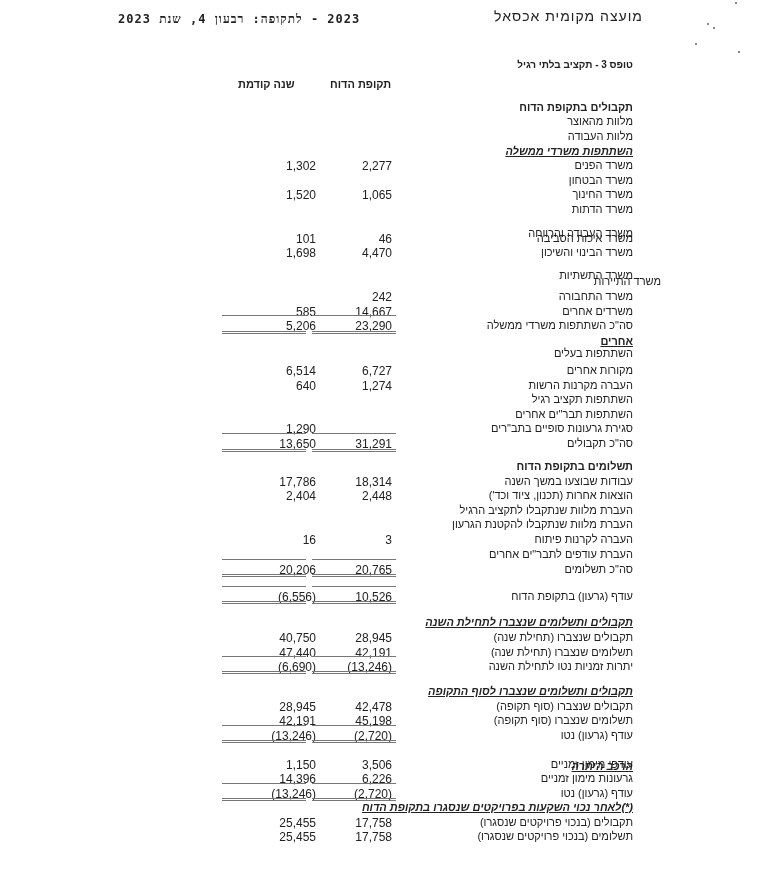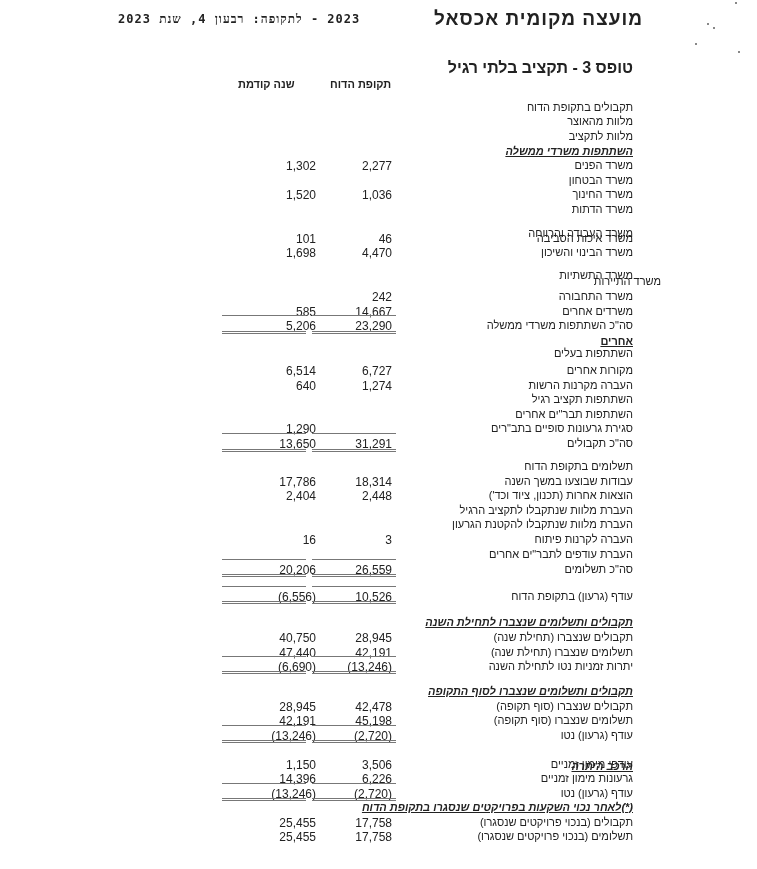--- a/index.html
+++ b/index.html
@@ -1,26 +1,26 @@
 <!DOCTYPE html>
 <html><head>
   <meta charset="utf-8">
   <style>
     html, body { margin:0; padding:0; }
     body { width:757px; height:869px; background:#fff; position:relative; overflow:hidden; font-family:"Liberation Sans", sans-serif; color:#222; }
     .abs { position:absolute; }
-    .hdr-title { right:114px; top:8px; font-size:19px; font-weight:bold; direction:rtl; letter-spacing:1px; }
+    .hdr-title { right:114px; top:8px; font-size:14px; font-weight:normal; direction:rtl; letter-spacing:1px; }
     .hdr-period { left:118px; top:12px; font-size:12px; font-weight:bold; direction:rtl; letter-spacing:1px; font-family:"DejaVu Sans Mono", monospace; }
-    .form-title { right:124px; top:59px; font-size:16px; font-weight:bold; direction:rtl; }
+    .form-title { right:124px; top:59px; font-size:10px; font-weight:bold; direction:rtl; }
     .col-h { top:78px; font-size:11px; font-weight:bold; direction:rtl; }
     .col-cur { left:330px;text-align:center; }
     .col-prev { left:238px; }
     .row { position:absolute; left:0; width:757px; height:14px; font-size:11px; }
     .lbl { position:absolute; right:124px; direction:rtl; white-space:nowrap; }
-    .lbl.b { font-weight:normal; }
+    .lbl.b { font-weight:bold; }
     .lbl.u { text-decoration:underline; font-weight:bold;margin-left:43px; }
     .lbl.bu { text-decoration:underline; font-weight:bold; font-style:italic; }
     .num { position:absolute; width:76px; text-align:right; font-size:12px; }
     .n-cur { left:316px; }
     .n-prev { left:240px; }
     .ln { position:absolute; height:0; border-top:1px solid #777; width:84px; }
     .ln.d { border-top:3px double #777; }
     .mark { position:absolute; width:2px; height:2px; background:#888; }
   </style>
 </head>
@@ -37,42 +37,42 @@
       <span class="lbl b">תקבולים בתקופת הדוח</span>
       <span class="num n-cur"></span>
       <span class="num n-prev"></span>
     </div>
     <div class="row" style="top: 115px;">
       <span class="lbl">מלוות מהאוצר</span>
       <span class="num n-cur"></span>
       <span class="num n-prev"></span>
     </div>
     <div class="row" style="top: 130px;">
-      <span class="lbl">מלוות לתקציב</span>
+      <span class="lbl">מלוות העבודה</span>
       <span class="num n-cur"></span>
       <span class="num n-prev"></span>
     </div>
     <div class="row" style="top: 145px;">
       <span class="lbl bu">השתתפות משרדי ממשלה</span>
       <span class="num n-cur"></span>
       <span class="num n-prev"></span>
     </div>
     <div class="row" style="top: 159px;">
       <span class="lbl">משרד הפנים</span>
       <span class="num n-cur">2,277</span>
       <span class="num n-prev">1,302</span>
     </div>
     <div class="row" style="top: 174px;">
       <span class="lbl">משרד הבטחון</span>
       <span class="num n-cur"></span>
       <span class="num n-prev"></span>
     </div>
     <div class="row" style="top: 188px;">
       <span class="lbl">משרד החינוך</span>
-      <span class="num n-cur">1,036</span>
+      <span class="num n-cur">1,065</span>
       <span class="num n-prev">1,520</span>
     </div>
     <div class="row" style="top: 203px;">
       <span class="lbl">משרד הדתות</span>
       <span class="num n-cur"></span>
       <span class="num n-prev"></span>
     </div>
     <div class="row" style="top: 227px; text-align: center;">
       <span class="lbl">משרד העבודה והרווחה</span>
       <span class="num n-cur"></span>
@@ -183,21 +183,21 @@
       <span class="num n-cur">3</span>
       <span class="num n-prev">16</span>
     </div>
     <div class="row" style="top: 548px;">
       <span class="lbl">העברת עודפים לתבר"ים אחרים</span>
       <span class="num n-cur"></span>
       <span class="num n-prev"></span>
     </div>
     <div class="row" style="top: 563px;">
       <span class="lbl">סה"כ תשלומים</span>
-      <span class="num n-cur">26,559</span>
+      <span class="num n-cur">20,765</span>
       <span class="num n-prev">20,206</span>
     </div>
     <div class="row" style="top: 590px;">
       <span class="lbl">עודף (גרעון) בתקופת הדוח</span>
       <span class="num n-cur">10,526</span>
       <span class="num n-prev">(6,556)</span>
     </div>
     <div class="row" style="top: 616px;">
       <span class="lbl bu">תקבולים ותשלומים שנצברו לתחילת השנה</span>
       <span class="num n-cur"></span>

